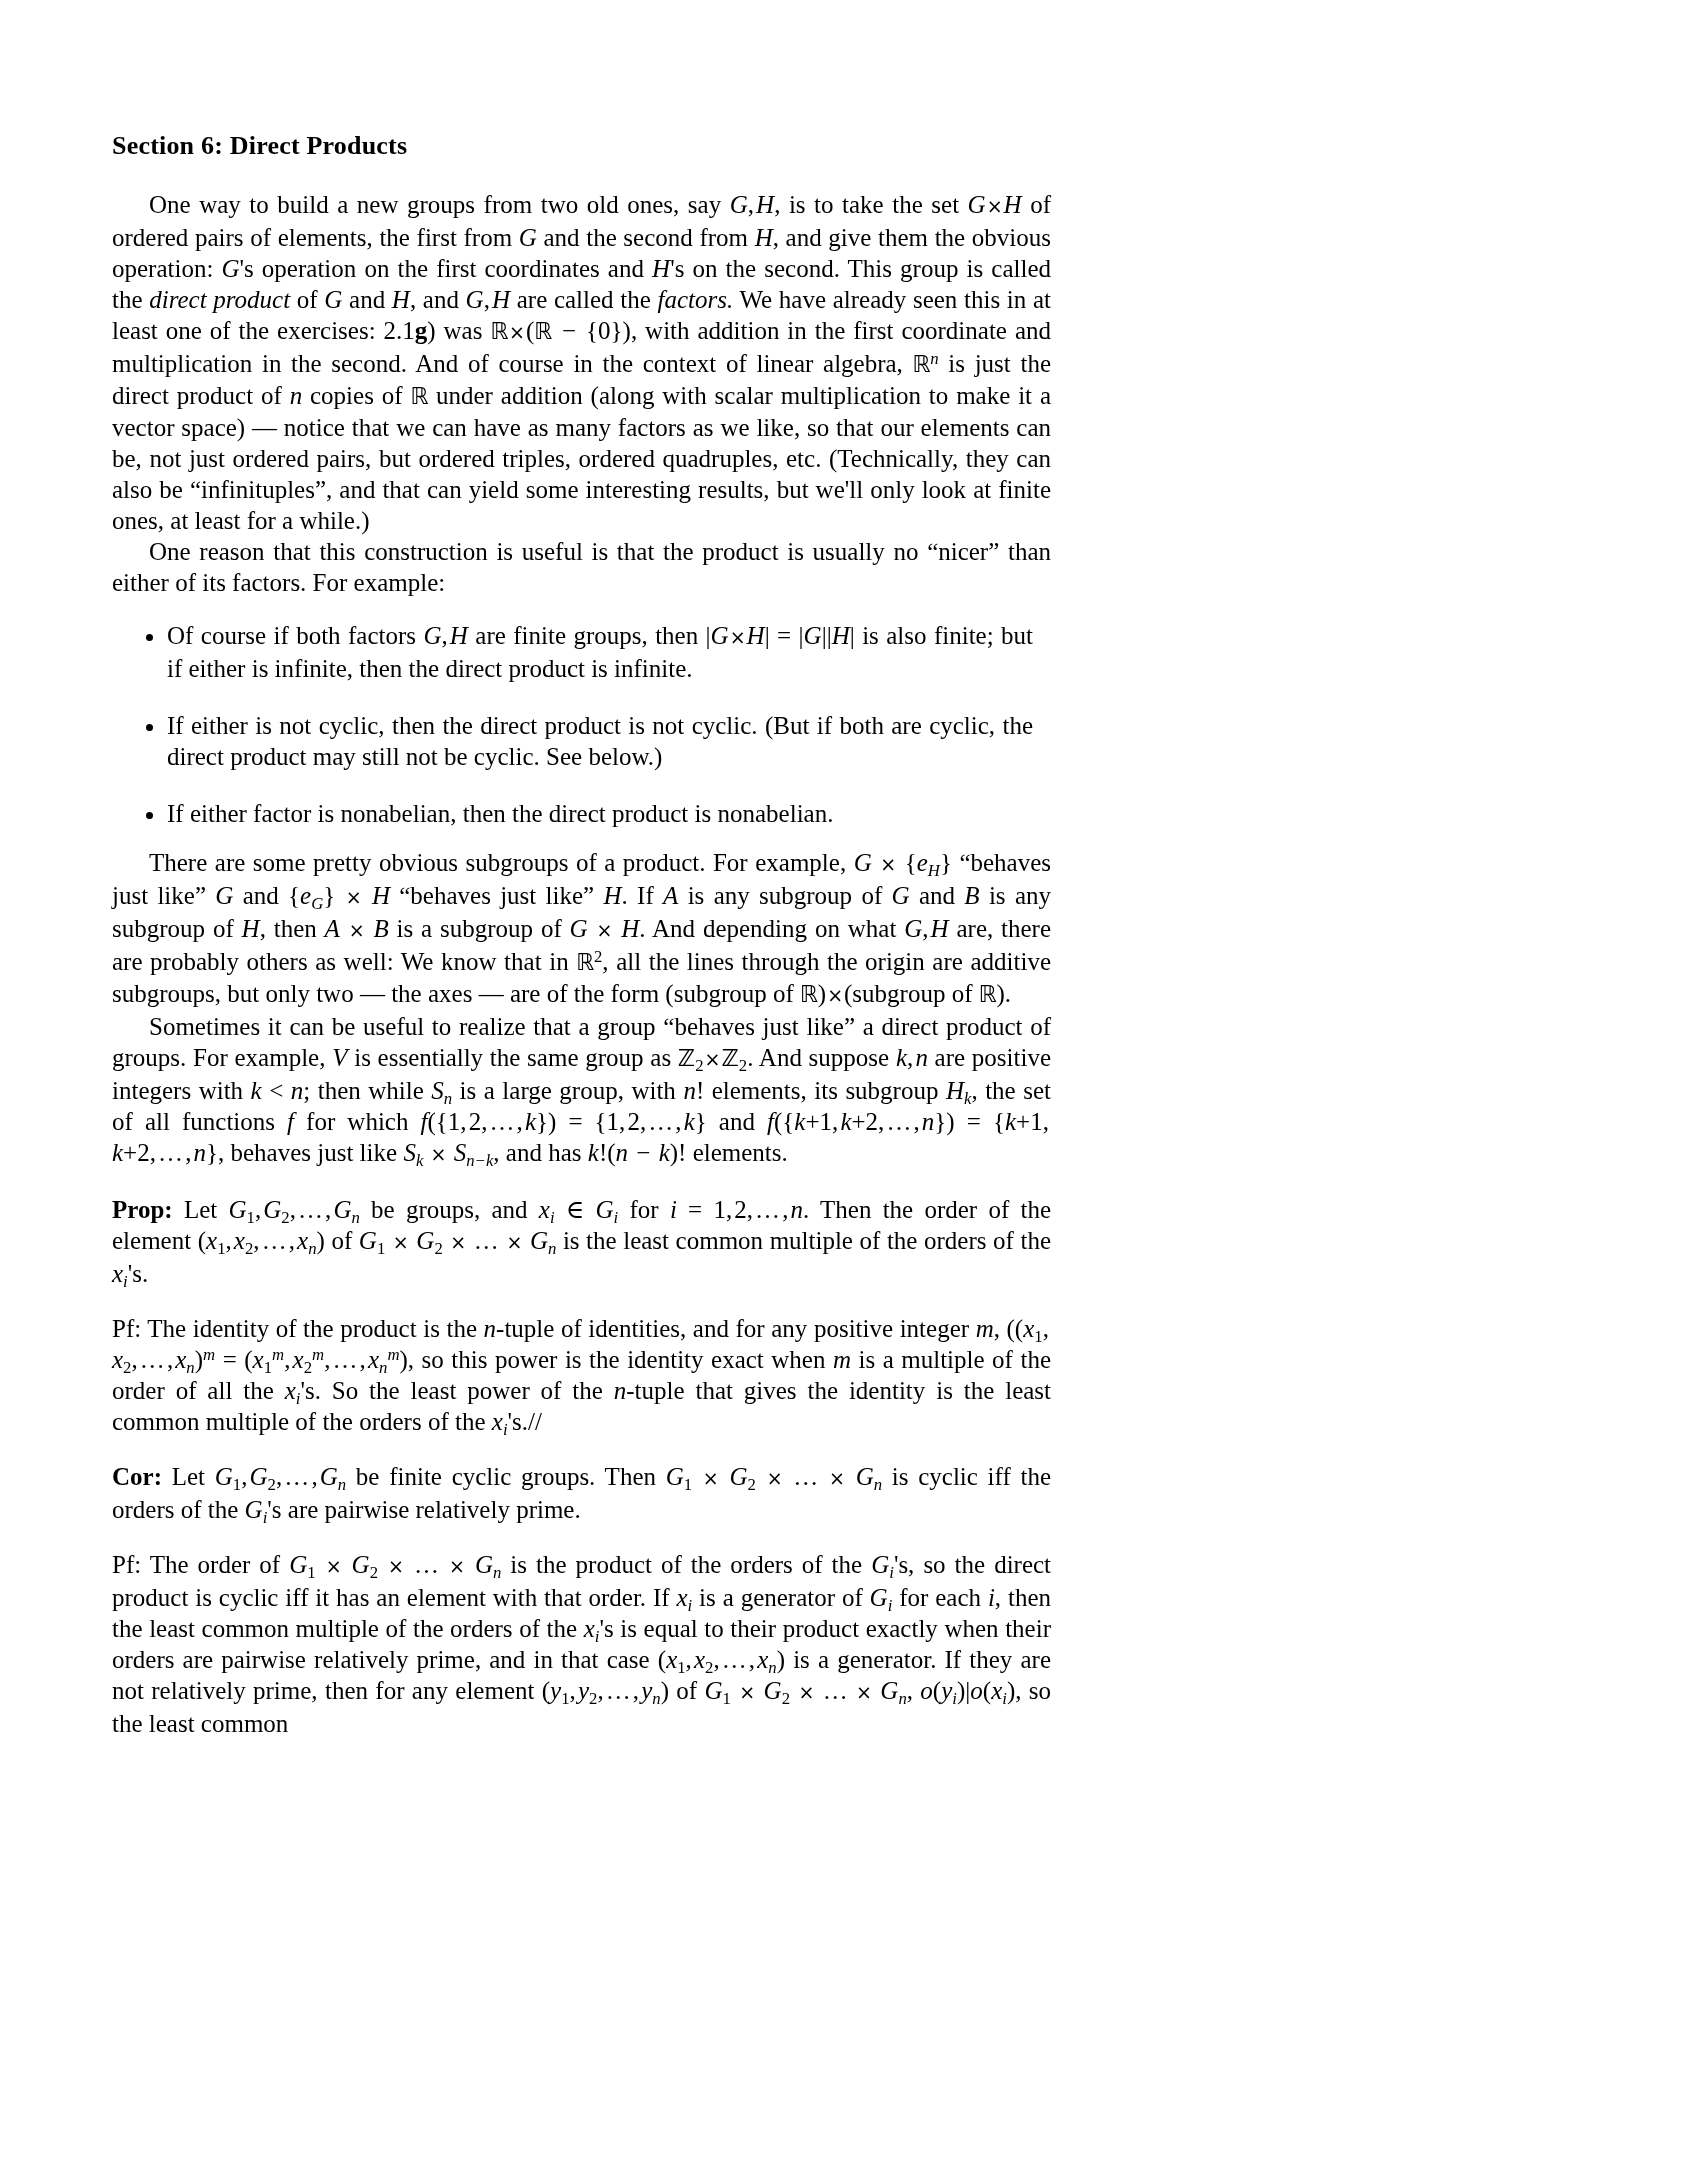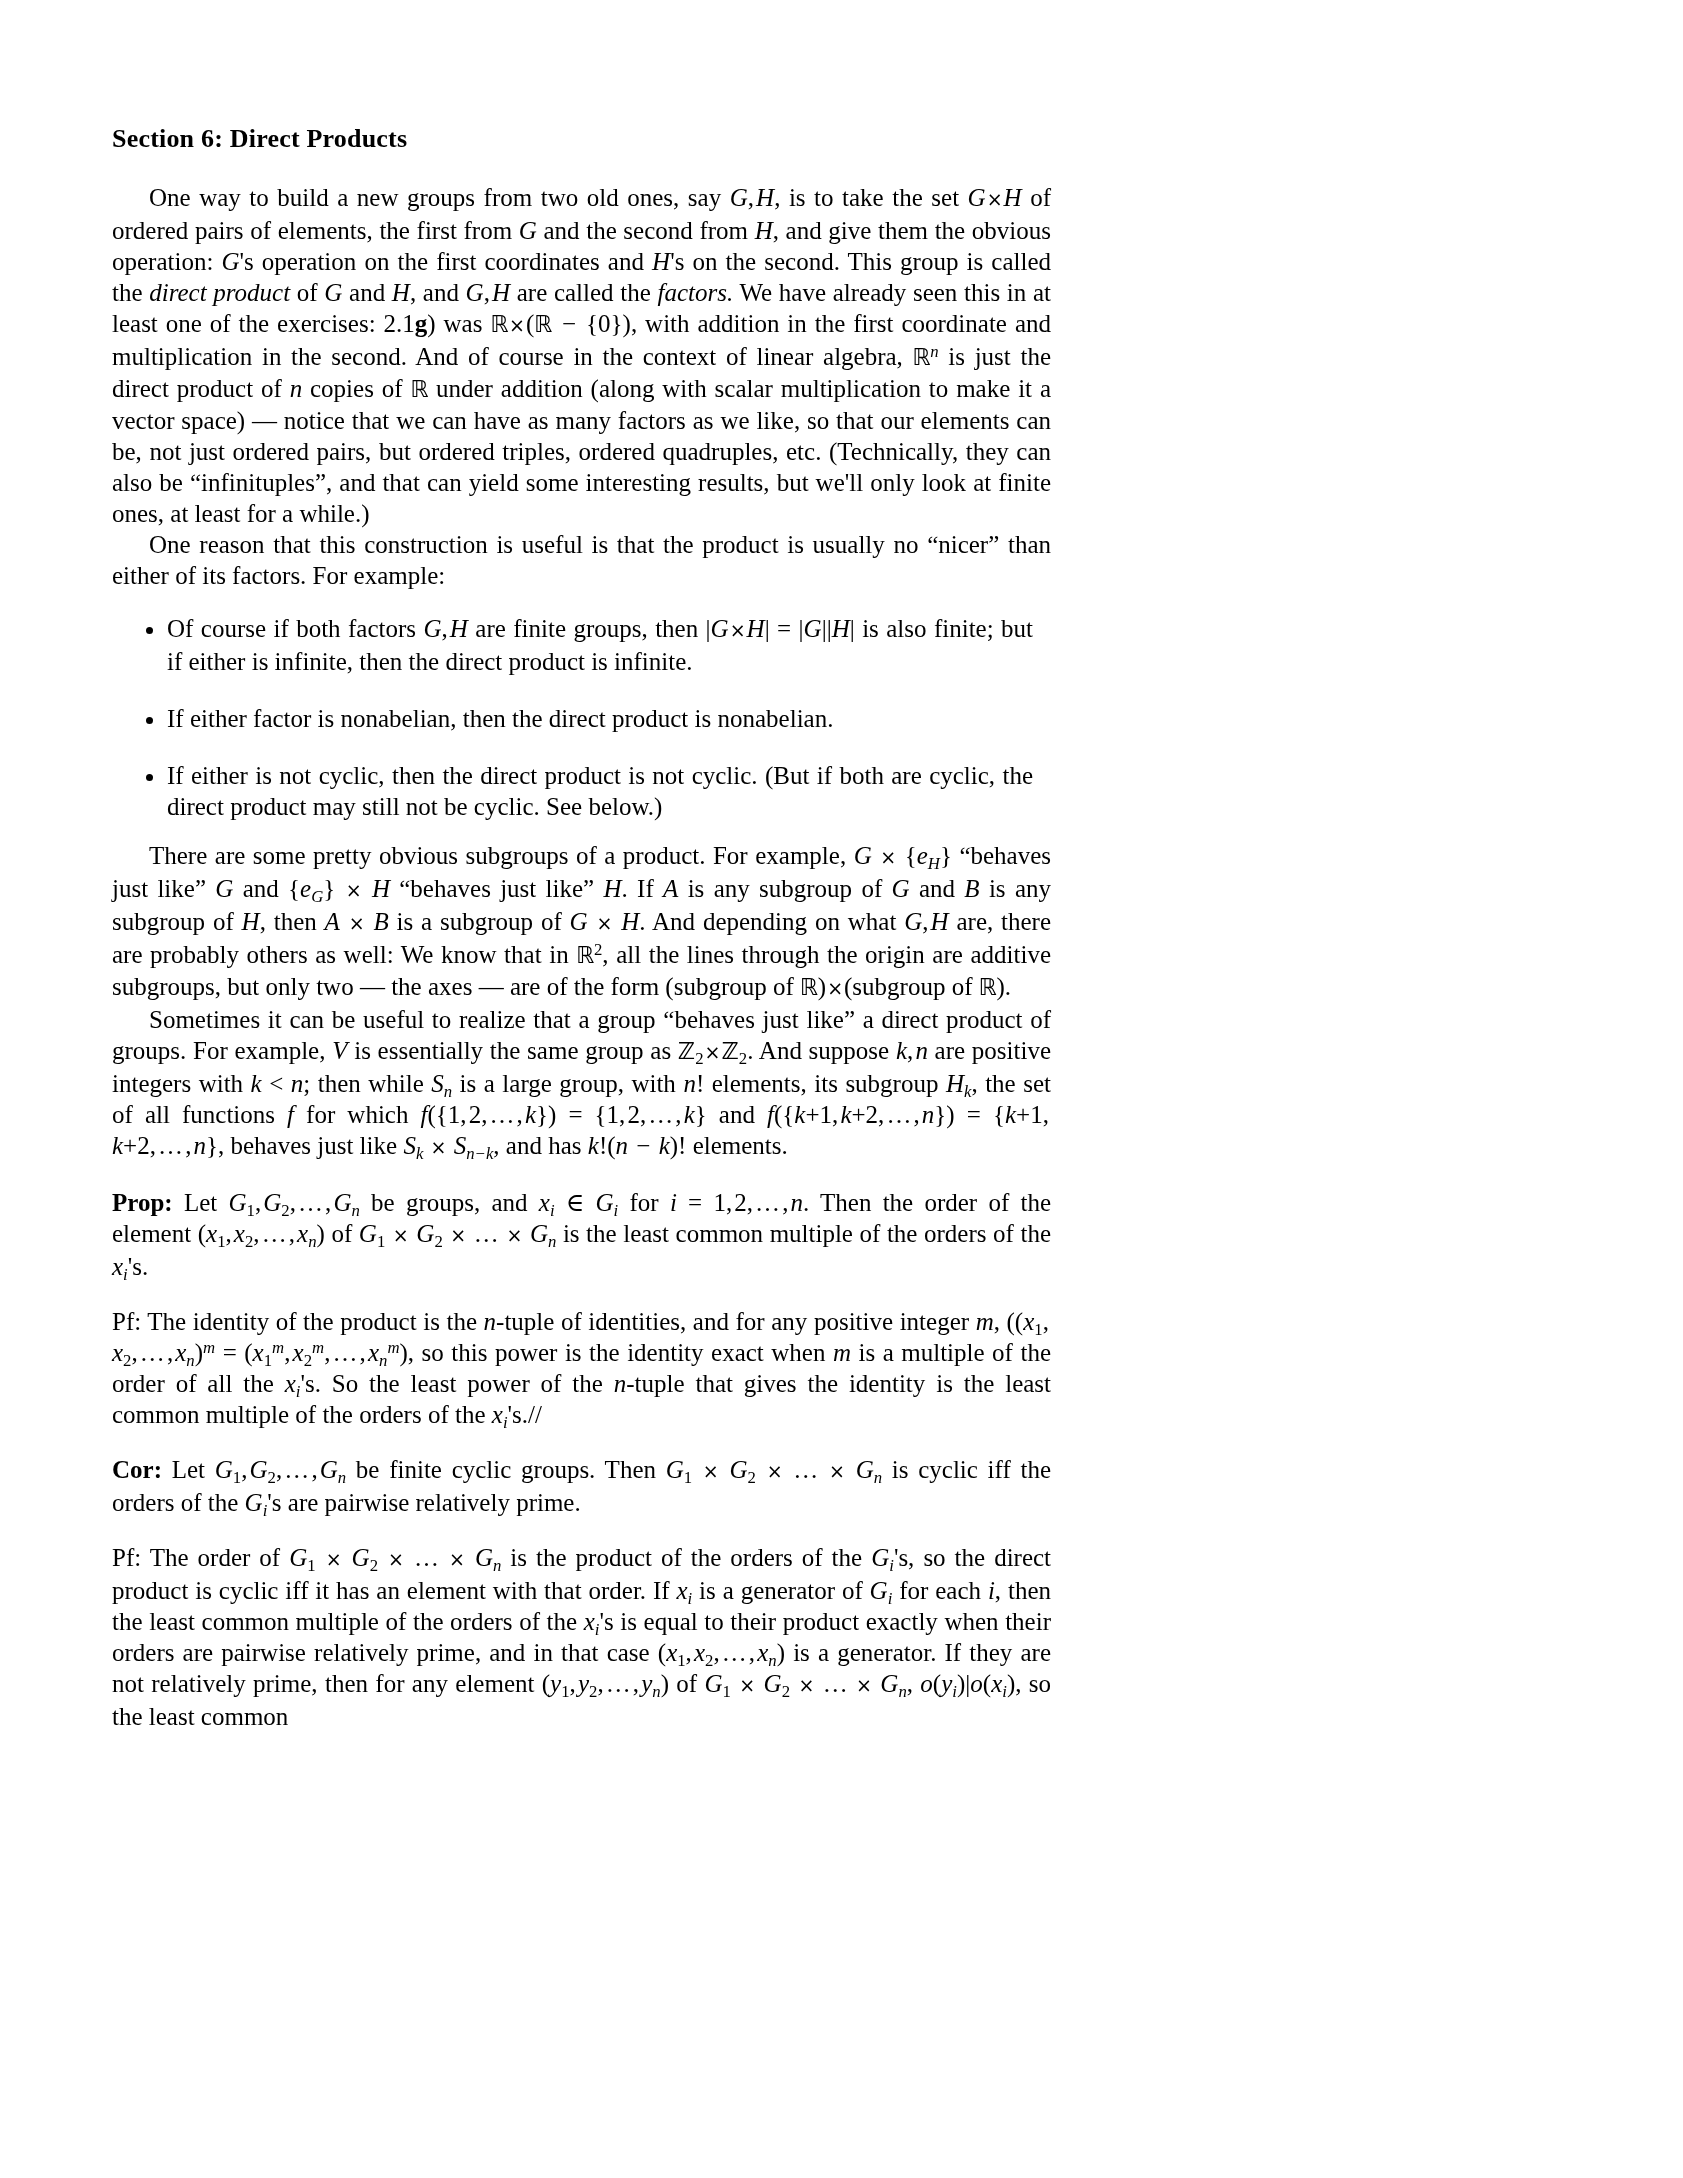--- a/index.html
+++ b/index.html
@@ -17,21 +17,21 @@
   .page {
     position: relative;
     width: 1683px;
     height: 2178px;
     background: #ffffff;
     overflow: hidden;
   }
   .content {
     position: absolute;
     left: 112px;
-    top: 123px;
+    top: 130px;
     width: 939px;
   }
   .doc-title {
     font-weight: bold;
     font-size: 26px;
     letter-spacing: 0.2px;
     margin: 0 0 28px 0;
     line-height: 1.2;
   }
   p.para {
@@ -107,22 +107,22 @@
   <div class="content">
 
     <h1 class="doc-title">Section 6: Direct Products</h1>
 
     <p class="para indent">One way to build a new groups from two old ones, say <span class="mi">G</span>, <span class="mi">H</span>, is to take the set <span class="mi">G</span><span class="times">×</span><span class="mi">H</span> of ordered pairs of elements, the first from <span class="mi">G</span> and the second from <span class="mi">H</span>, and give them the obvious operation: <span class="mi">G</span>'s operation on the first coordinates and <span class="mi">H</span>'s on the second. This group is called the <span class="em">direct product</span> of <span class="mi">G</span> and <span class="mi">H</span>, and <span class="mi">G</span>, <span class="mi">H</span> are called the <span class="em">factors.</span> We have already seen this in at least one of the exercises: 2.1<span class="mb">g</span>) was <span class="bbR">ℝ</span><span class="times">×</span>(<span class="bbR">ℝ</span> <span class="op">−</span> {0}), with addition in the first coordinate and multiplication in the second. And of course in the context of linear algebra, <span class="bbR">ℝ</span><sup class="mi">n</sup> is just the direct product of <span class="mi">n</span> copies of <span class="bbR">ℝ</span> under addition (along with scalar multiplication to make it a vector space) — notice that we can have as many factors as we like, so that our elements can be, not just ordered pairs, but ordered triples, ordered quadruples, etc. (Technically, they can also be “infinituples”, and that can yield some interesting results, but we'll only look at finite ones, at least for a while.)</p>
 
     <p class="para indent">One reason that this construction is useful is that the product is usually no “nicer” than either of its factors. For example:</p>
 
     <ul class="bullets">
       <li>Of course if both factors <span class="mi">G</span>, <span class="mi">H</span> are finite groups, then |<span class="mi">G</span><span class="times">×</span><span class="mi">H</span>| = |<span class="mi">G</span>||<span class="mi">H</span>| is also finite; but if either is infinite, then the direct product is infinite.</li>
+      <li>If either is not cyclic, then the direct product is not cyclic. (But if both are cyclic, the direct product may still not be cyclic. See below.)</li>
       <li>If either factor is nonabelian, then the direct product is nonabelian.</li>
-      <li>If either is not cyclic, then the direct product is not cyclic. (But if both are cyclic, the direct product may still not be cyclic. See below.)</li>
     </ul>
 
 
     <p class="para indent">There are some pretty obvious subgroups of a product. For example, <span class="mi">G</span> <span class="times">×</span> {<span class="mi">e</span><sub class="mi">H</sub>} “behaves just like” <span class="mi">G</span> and {<span class="mi">e</span><sub class="mi">G</sub>} <span class="times">×</span> <span class="mi">H</span> “behaves just like” <span class="mi">H</span>. If <span class="mi">A</span> is any subgroup of <span class="mi">G</span> and <span class="mi">B</span> is any subgroup of <span class="mi">H</span>, then <span class="mi">A</span> <span class="times">×</span> <span class="mi">B</span> is a subgroup of <span class="mi">G</span> <span class="times">×</span> <span class="mi">H</span>. And depending on what <span class="mi">G</span>, <span class="mi">H</span> are, there are probably others as well: We know that in <span class="bbR">ℝ</span><sup>2</sup>, all the lines through the origin are additive subgroups, but only two — the axes — are of the form (subgroup of <span class="bbR">ℝ</span>)<span class="times">×</span>(subgroup of <span class="bbR">ℝ</span>).</p>
 
     <p class="para indent">Sometimes it can be useful to realize that a group “behaves just like” a direct product of groups. For example, <span class="mi">V</span> is essentially the same group as <span class="bbZ">ℤ</span><sub>2</sub><span class="times">×</span><span class="bbZ">ℤ</span><sub>2</sub>. And suppose <span class="mi">k</span>, <span class="mi">n</span> are positive integers with <span class="mi">k</span> &lt; <span class="mi">n</span>; then while <span class="scr">S</span><sub class="mi">n</sub> is a large group, with <span class="mi">n</span>! elements, its subgroup <span class="mi">H</span><sub class="mi">k</sub>, the set of all functions <span class="mi">f</span> for which <span class="mi">f</span>({1, 2, … , <span class="mi">k</span>}) = {1, 2, … , <span class="mi">k</span>} and <span class="mi">f</span>({<span class="mi">k</span>+1, <span class="mi">k</span>+2, … , <span class="mi">n</span>}) = {<span class="mi">k</span>+1, <span class="mi">k</span>+2, … , <span class="mi">n</span>}, behaves just like <span class="scr">S</span><sub class="mi">k</sub> <span class="times">×</span> <span class="scr">S</span><sub class="mi">n−k</sub>, and has <span class="mi">k</span>!(<span class="mi">n</span> <span class="op">−</span> <span class="mi">k</span>)! elements.</p>
 
     <p class="para gap-before"><span class="lead">Prop:</span> Let <span class="mi">G</span><sub>1</sub>, <span class="mi">G</span><sub>2</sub>, … , <span class="mi">G</span><sub class="mi">n</sub> be groups, and <span class="mi">x</span><sub class="mi">i</sub> ∈ <span class="mi">G</span><sub class="mi">i</sub> for <span class="mi">i</span> = 1, 2, … , <span class="mi">n</span>. Then the order of the element (<span class="mi">x</span><sub>1</sub>, <span class="mi">x</span><sub>2</sub>, … , <span class="mi">x</span><sub class="mi">n</sub>) of <span class="mi">G</span><sub>1</sub> <span class="times">×</span> <span class="mi">G</span><sub>2</sub> <span class="times">×</span> … <span class="times">×</span> <span class="mi">G</span><sub class="mi">n</sub> is the least common multiple of the orders of the <span class="mi">x</span><sub class="mi">i</sub>'s.</p>
 
     <p class="para gap-before"><span class="leadit">Pf:</span> The identity of the product is the <span class="mi">n</span>-tuple of identities, and for any positive integer <span class="mi">m</span>, ((<span class="mi">x</span><sub>1</sub>, <span class="mi">x</span><sub>2</sub>, … , <span class="mi">x</span><sub class="mi">n</sub>)<sup class="mi">m</sup> = (<span class="mi">x</span><sub>1</sub><sup class="mi">m</sup>, <span class="mi">x</span><sub>2</sub><sup class="mi">m</sup>, … , <span class="mi">x</span><sub class="mi">n</sub><sup class="mi">m</sup>), so this power is the identity exact when <span class="mi">m</span> is a multiple of the order of all the <span class="mi">x</span><sub class="mi">i</sub>'s. So the least power of the <span class="mi">n</span>-tuple that gives the identity is the least common multiple of the orders of the <span class="mi">x</span><sub class="mi">i</sub>'s.//</p>

